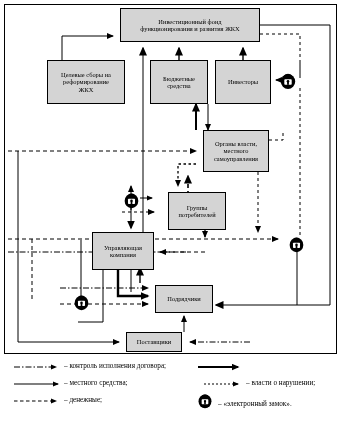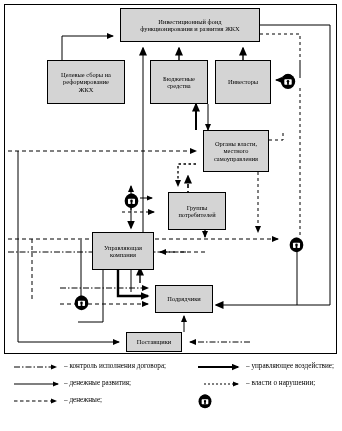--- a/index.html
+++ b/index.html
@@ -329,19 +329,19 @@
       <svg width="18" height="18" viewBox="0 0 20 20">
         <ellipse cx="10" cy="11.5" rx="7.2" ry="7.6" fill="#000"></ellipse>
         <path d="M6.2,9 a3.8,4.2 0 0 1 7.6,0" fill="none" stroke="#000" stroke-width="2.1"></path>
         <rect x="6.3" y="9.2" width="7.4" height="5.6" rx="0.8" fill="#fff"></rect>
         <rect x="9.1" y="11.3" width="1.8" height="3.5" fill="#000"></rect>
         <circle cx="10" cy="11.2" r="1.3" fill="#000"></circle>
       </svg>
     </div>
 
     <div class="lgtext" style="left:64px;top:4px;">– контроль исполнения договора;</div>
-    <div class="lgtext" style="left:64px;top:21px;">– денежные развития;</div>
+    <div class="lgtext" style="left:64px;top:21px;">– местного средства;</div>
     <div class="lgtext" style="left:64px;top:38px;">– денежные;</div>
-    <div class="lgtext" style="left:246px;top:4px;">– управляющее воздействие;</div>
     <div class="lgtext" style="left:246px;top:21px;">– власти о нарушении;</div>
+    <div class="lgtext" style="left:218px;top:42px;">– «электронный замок».</div>
   </div>
 
 </div>
 
 </body></html>

